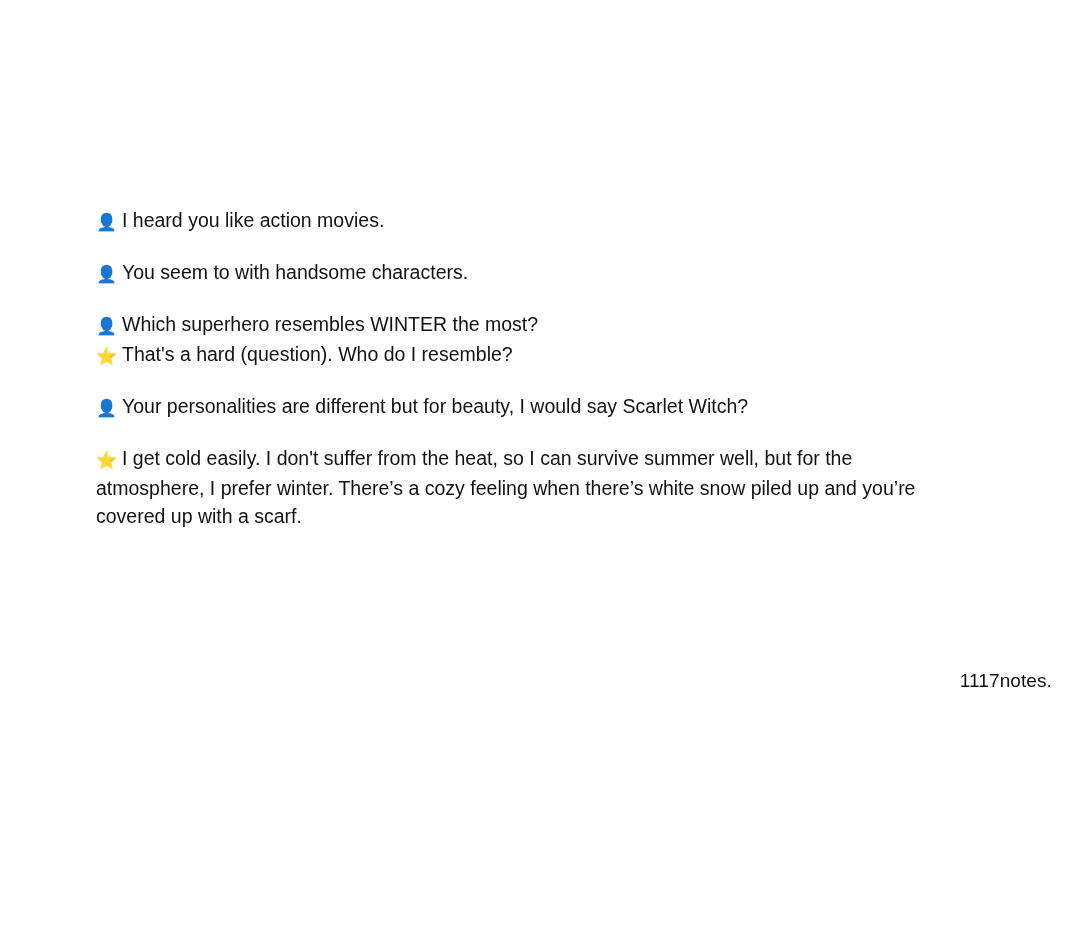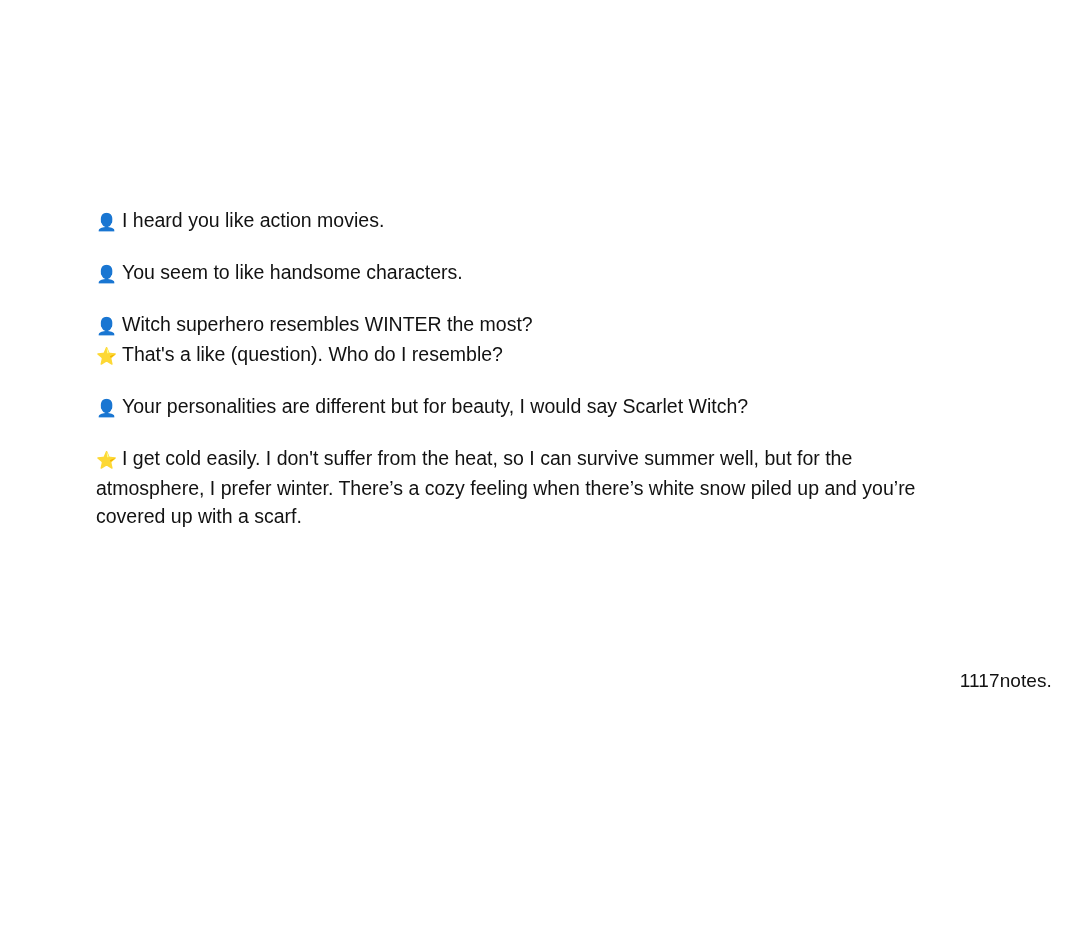--- a/index.html
+++ b/index.html
@@ -76,26 +76,26 @@
 
 <div class="page">
 
   <div class="qa-block">
 
     <div class="qa-group">
       <p class="line"><span class="icon person">👤</span><span class="text">I heard you like action movies.</span></p>
     </div>
 
     <div class="qa-group">
-      <p class="line"><span class="icon person">👤</span><span class="text">You seem to like handsome characters.</span></p>
+      <p class="line"><span class="icon person">👤</span><span class="text">You seem to with handsome characters.</span></p>
     </div>
 
     <div class="qa-group">
-      <p class="line"><span class="icon person">👤</span><span class="text">Witch superhero resembles WINTER the most?</span></p>
-      <p class="line"><span class="icon star">⭐</span><span class="text">That's a like (question). Who do I resemble?</span></p>
+      <p class="line"><span class="icon person">👤</span><span class="text">Which superhero resembles WINTER the most?</span></p>
+      <p class="line"><span class="icon star">⭐</span><span class="text">That's a hard (question). Who do I resemble?</span></p>
     </div>
 
     <div class="qa-group">
       <p class="line"><span class="icon person">👤</span><span class="text">Your personalities are different but for beauty, I would say Scarlet Witch?</span></p>
     </div>
 
     <div class="qa-group">
       <p class="line"><span class="icon star">⭐</span><span class="text">I get cold easily. I don't suffer from the heat, so I can survive summer well, but for the atmosphere, I prefer winter. There’s a cozy feeling when there’s white snow piled up and you’re covered up with a scarf.</span></p>
     </div>
 

